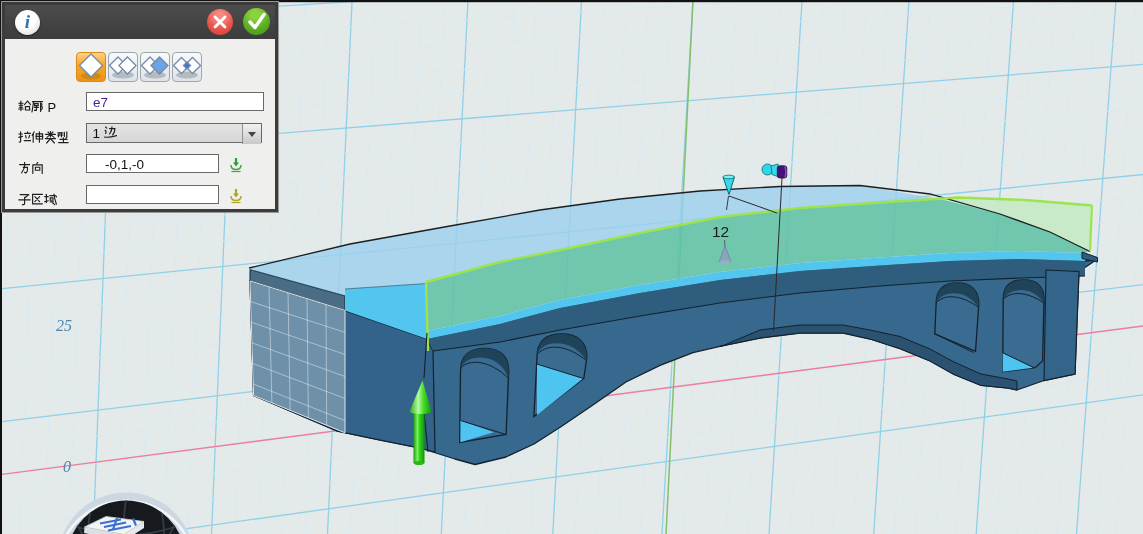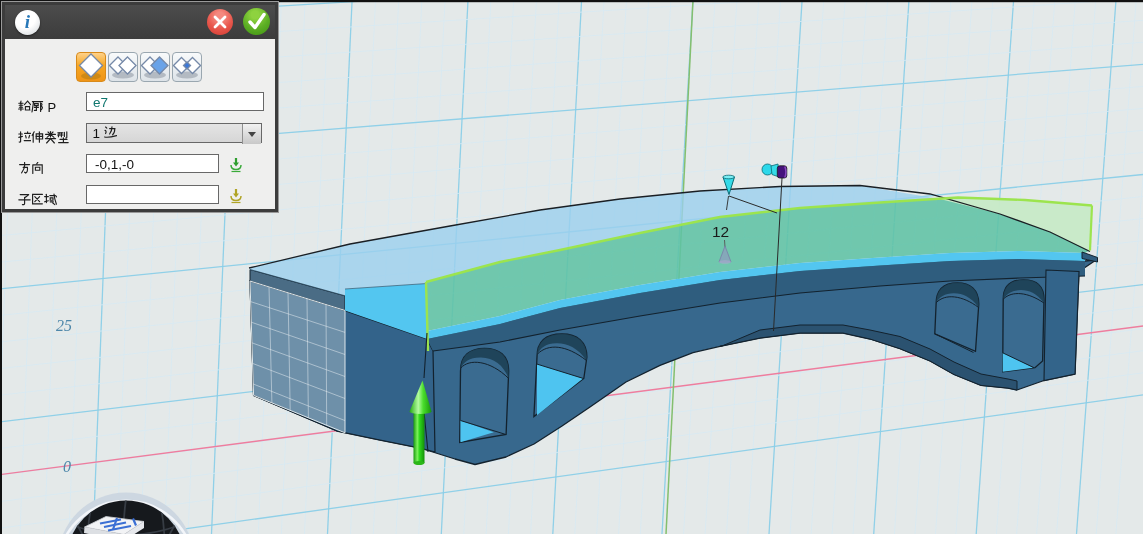--- a/index.html
+++ b/index.html
@@ -249,21 +249,21 @@
         <g fill="none" stroke="#1f1f1f" stroke-width="1.15" stroke-linecap="round">
           <path d="M1.4,1.6 h10.2"></path>
           <path d="M2.6,1.6 L1,12"></path>
           <path d="M3.6,3.6 h3.6 v2 h-3.6 z"></path>
           <path d="M3.4,7.4 h4"></path>
           <path d="M5.4,5.6 V10.4 h-2"></path>
           <path d="M9.6,2.8 V11.4"></path>
           <path d="M9.6,3.4 q2.6,0.4 0.4,3 q2.6,0.4 0.4,3.2"></path>
         </g>
       </svg><span style="font-size:13px;color:#111;"> P</span></div>
- <div style="position:absolute;left:81px;top:87px;width:178px;height:19px;border:1px solid #686868;background:#fff;font-size:13.5px;color:#0f766e;padding-left:6px;line-height:19px;">e7</div>
+ <div style="position:absolute;left:81px;top:87px;width:178px;height:19px;border:1px solid #686868;background:#fff;font-size:13.5px;color:#4c1d95;padding-left:6px;line-height:19px;">e7</div>
  <div style="position:absolute;left:13px;top:124px;"><svg class="cjk" width="13" height="14" viewBox="0 0 13 14" style="vertical-align:-2px">
         <g fill="none" stroke="#1f1f1f" stroke-width="1.15" stroke-linecap="round">
           <path d="M0.8,3 h3.6"></path>
           <path d="M2.6,0.8 V10.4 q0,1 -1.4,0.6"></path>
           <path d="M0.8,6.4 L4.4,5.4"></path>
           <path d="M6.6,2.4 h6"></path>
           <path d="M9.6,0.8 V2.4"></path>
           <path d="M7.6,4.6 L8.2,7"></path>
           <path d="M11.6,4.4 L10.8,7"></path>
           <path d="M6.2,9.6 h6.6"></path>
@@ -319,21 +319,21 @@
           <path d="M6.8,2.6 Q6.4,7.6 3.6,10.8"></path>
           <path d="M5.2,5.4 h4.2 q0.6,4.4 -1.6,5.6 l-1.2,-0.8"></path>
         </g>
       </svg><svg class="cjk" width="13" height="14" viewBox="0 0 13 14" style="vertical-align:-2px">
         <g fill="none" stroke="#1f1f1f" stroke-width="1.15" stroke-linecap="round">
           <path d="M6.8,0.4 L5.6,2"></path>
           <path d="M1.8,2.8 V11.4 M1.8,2.8 h9.4 V11.4"></path>
           <path d="M4.4,5.2 h4.4 v3 H4.4 z"></path>
         </g>
       </svg></div>
- <div style="position:absolute;left:81px;top:148.5px;width:133px;height:19px;border:1px solid #686868;background:#fff;font-size:13.5px;color:#111;padding-left:8px;line-height:19px;">-0,1,-0</div>
+ <div style="position:absolute;left:81px;top:148.5px;width:133px;height:19px;border:1px solid #686868;background:#fff;font-size:13.5px;color:#111;padding-left:18px;line-height:19px;">-0,1,-0</div>
  <div style="position:absolute;left:224px;top:152px;"><svg width="14" height="16" viewBox="0 0 14 16">
         <path d="M7,1 V6.5" stroke="#2f9e2f" stroke-width="2.2" fill="none"></path>
         <path d="M4,5.5 L7,9.5 L10,5.5" fill="#2f9e2f"></path>
         <path d="M2,8 q0,4.5 5,4.5 q5,0 5,-4.5" fill="none" stroke="#3aaa3a" stroke-width="1.5"></path>
         <path d="M2.5,14.5 h9" stroke="#3aaa3a" stroke-width="1.2"></path>
       </svg></div>
  <div style="position:absolute;left:13px;top:186px;"><svg class="cjk" width="13" height="14" viewBox="0 0 13 14" style="vertical-align:-2px">
         <g fill="none" stroke="#1f1f1f" stroke-width="1.15" stroke-linecap="round">
           <path d="M2.2,1.6 h8.4"></path>
           <path d="M10.6,1.6 Q8.4,3.8 6.6,4.6"></path>

